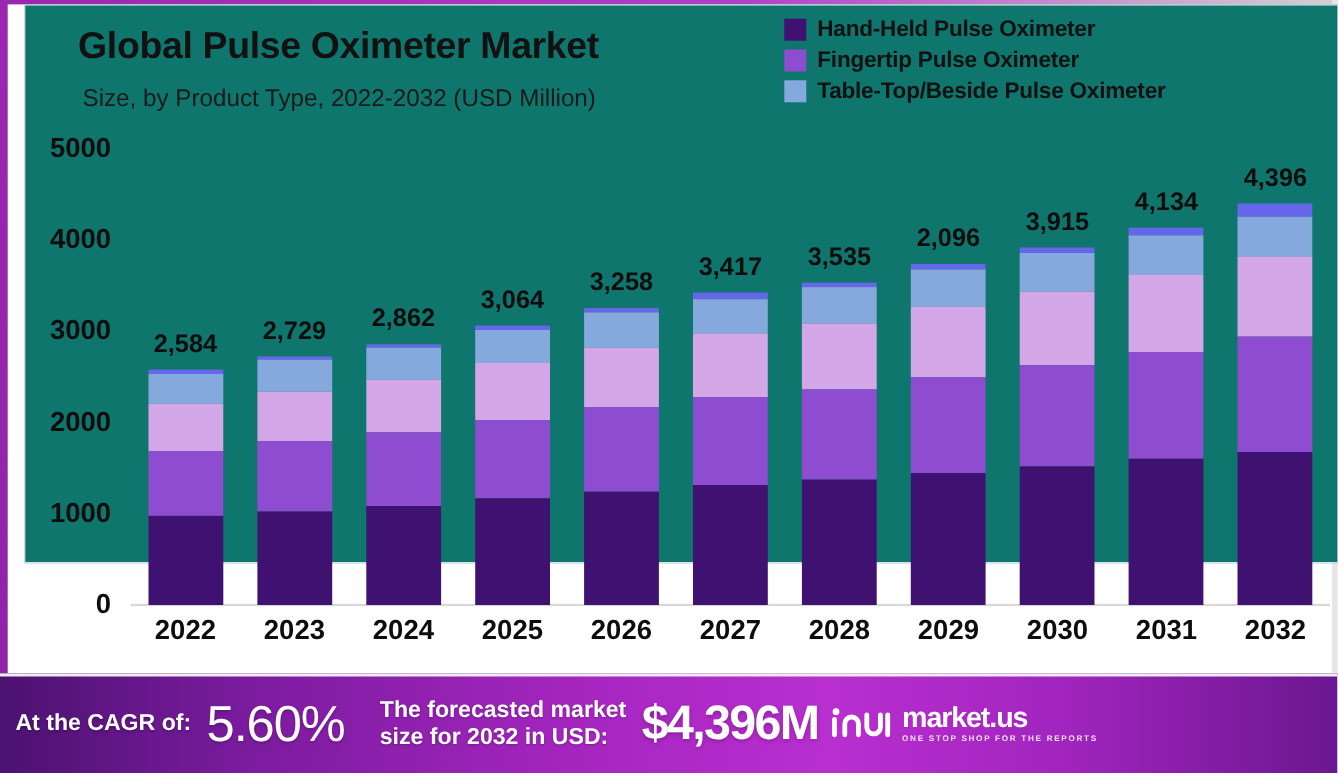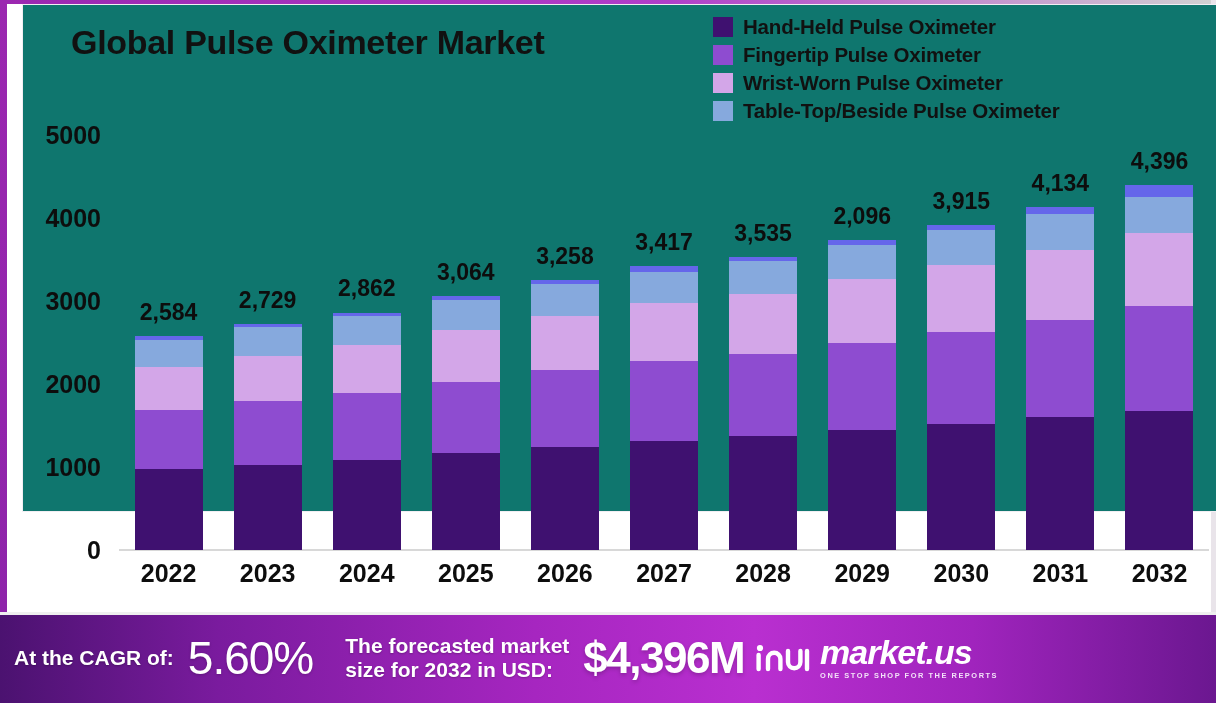--- a/index.html
+++ b/index.html
@@ -216,25 +216,24 @@
     text-shadow: 0 2px 4px rgba(0,0,0,0.22);
   }
   .logo {
     margin-left: 10px;
     display: flex;
     align-items: center;
   }
   .logo-mark { flex: 0 0 auto; margin-right: 8px; }
   .logo-text-wrap { display: flex; flex-direction: column; line-height: 1; }
   .logo-word {
-    font-size: 34px;
+    font-size: 26px;
     font-weight: bold;
     color: #ffffff;
     letter-spacing: -1px;
-    font-style: italic;
   }
   .logo-tag {
     font-size: 7.4px;
     font-weight: bold;
     color: #f3e2f8;
     letter-spacing: 1.55px;
     margin-top: 3px;
     white-space: nowrap;
   }
 </style>
@@ -243,33 +242,30 @@
 
 <div id="infographic">
 
   <div class="frame-top"></div>
   <div class="frame-left"></div>
   <div class="frame-right"></div>
 
   <div class="chart-card">
 
     <div class="title">Global Pulse Oximeter Market</div>
+    <div class="subtitle">Size, by Product Type, 2022-2032 (USD Million)</div>
 
     <div class="legend" id="legend">
         <div class="legend-row">
           <span class="legend-swatch" style="background: rgb(63, 17, 112);"></span>
           <span class="legend-label">Hand-Held Pulse Oximeter</span>
         </div>
         <div class="legend-row">
           <span class="legend-swatch" style="background: rgb(142, 76, 208);"></span>
           <span class="legend-label">Fingertip Pulse Oximeter</span>
-        </div>
-        <div class="legend-row">
-          <span class="legend-swatch" style="background: rgb(211, 166, 232);"></span>
-          <span class="legend-label">Wrist-Worn Pulse Oximeter</span>
         </div>
         <div class="legend-row">
           <span class="legend-swatch" style="background: rgb(134, 169, 221);"></span>
           <span class="legend-label">Table-Top/Beside Pulse Oximeter</span>
         </div>
       </div>
 
     <div class="plot">
       <div class="axis-line"></div>
       <div id="yticks">

